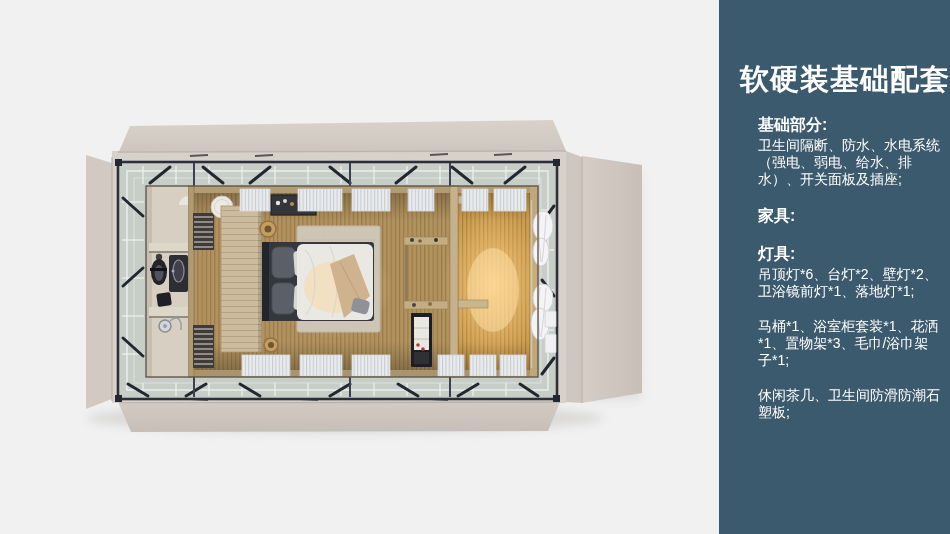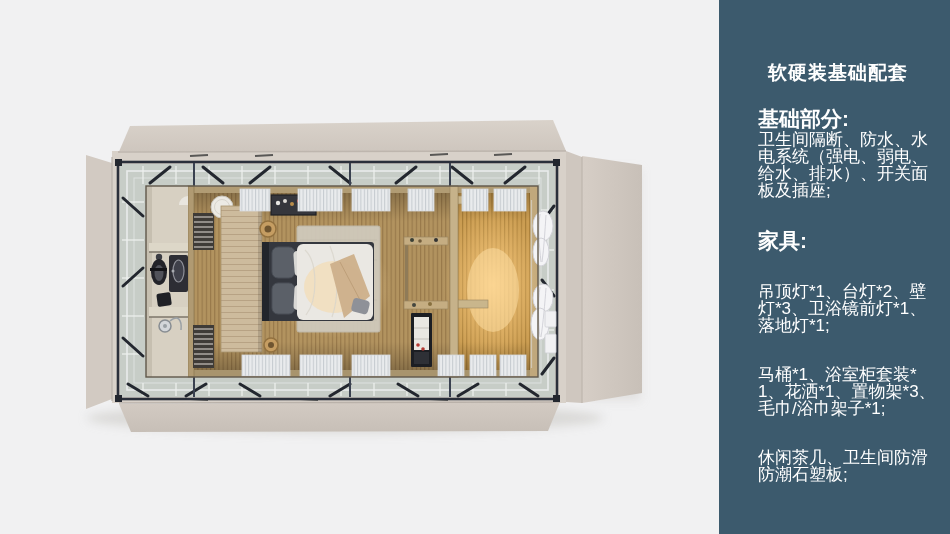--- a/index.html
+++ b/index.html
@@ -8,27 +8,27 @@
     background:#f1f1f2;font-family:"Liberation Sans","DejaVu Sans",sans-serif;
   }
   .render-wrap{position:absolute;left:0;top:0;width:719px;height:534px;}
   .render-wrap svg{display:block;width:719px;height:534px;}
   .info-panel{
     position:absolute;right:0;top:0;width:231px;height:534px;
     background:var(--panel-bg,#3c5a6d);color:var(--panel-text,#ffffff);
     box-sizing:border-box;padding:44px 14px 0 21px;
   }
   .panel-title{
-    font-size:19px;font-weight:700;letter-spacing:1px;line-height:32px;
+    font-size:29px;font-weight:700;letter-spacing:1px;line-height:32px;
     text-align:center;white-space:nowrap;
   }
-  .panel-section{margin-top:32px;padding-left:18px;}
+  .panel-section{margin-top:18px;padding-left:18px;}
   .panel-section:first-of-type{margin-top:20px;}
-  .sec-heading{font-size:21px;font-weight:700;line-height:20px;margin-bottom:2px;}
-  .sec-body{font-size:17px;line-height:17px;width:182px;word-break:break-all;}
+  .sec-heading{font-size:16px;font-weight:700;line-height:20px;margin-bottom:2px;}
+  .sec-body{font-size:14px;line-height:17px;width:182px;word-break:break-all;}
 </style>
 </head>
 <body>
 
 <div class="canvas">
 
   <div class="render-wrap">
   <svg viewBox="0 0 719 534" xmlns="http://www.w3.org/2000/svg">
     <defs>
       <linearGradient id="flapGrad" x1="0" y1="0" x2="0" y2="1">
@@ -395,21 +395,22 @@
     <section class="panel-section">
       <div class="sec-heading">基础部分:</div>
       <div class="sec-body">卫生间隔断、防水、水电系统（强电、弱电、给水、排水）、开关面板及插座;</div>
     </section>
 
     <section class="panel-section">
       <div class="sec-heading">家具:</div>
     </section>
 
     <section class="panel-section">
-      <div class="sec-body">吊顶灯*1、台灯*2、壁灯*3、卫浴镜前灯*1、落地灯*1;</div>
+      <div class="sec-heading">灯具:</div>
+      <div class="sec-body">吊顶灯*6、台灯*2、壁灯*2、卫浴镜前灯*1、落地灯*1;</div>
     </section>
 
     <section class="panel-section">
       <div class="sec-body">马桶*1、浴室柜套装*1、花洒*1、置物架*3、毛巾/浴巾架子*1;</div>
     </section>
 
     <section class="panel-section">
       <div class="sec-body">休闲茶几、卫生间防滑防潮石塑板;</div>
     </section>
   </aside>

